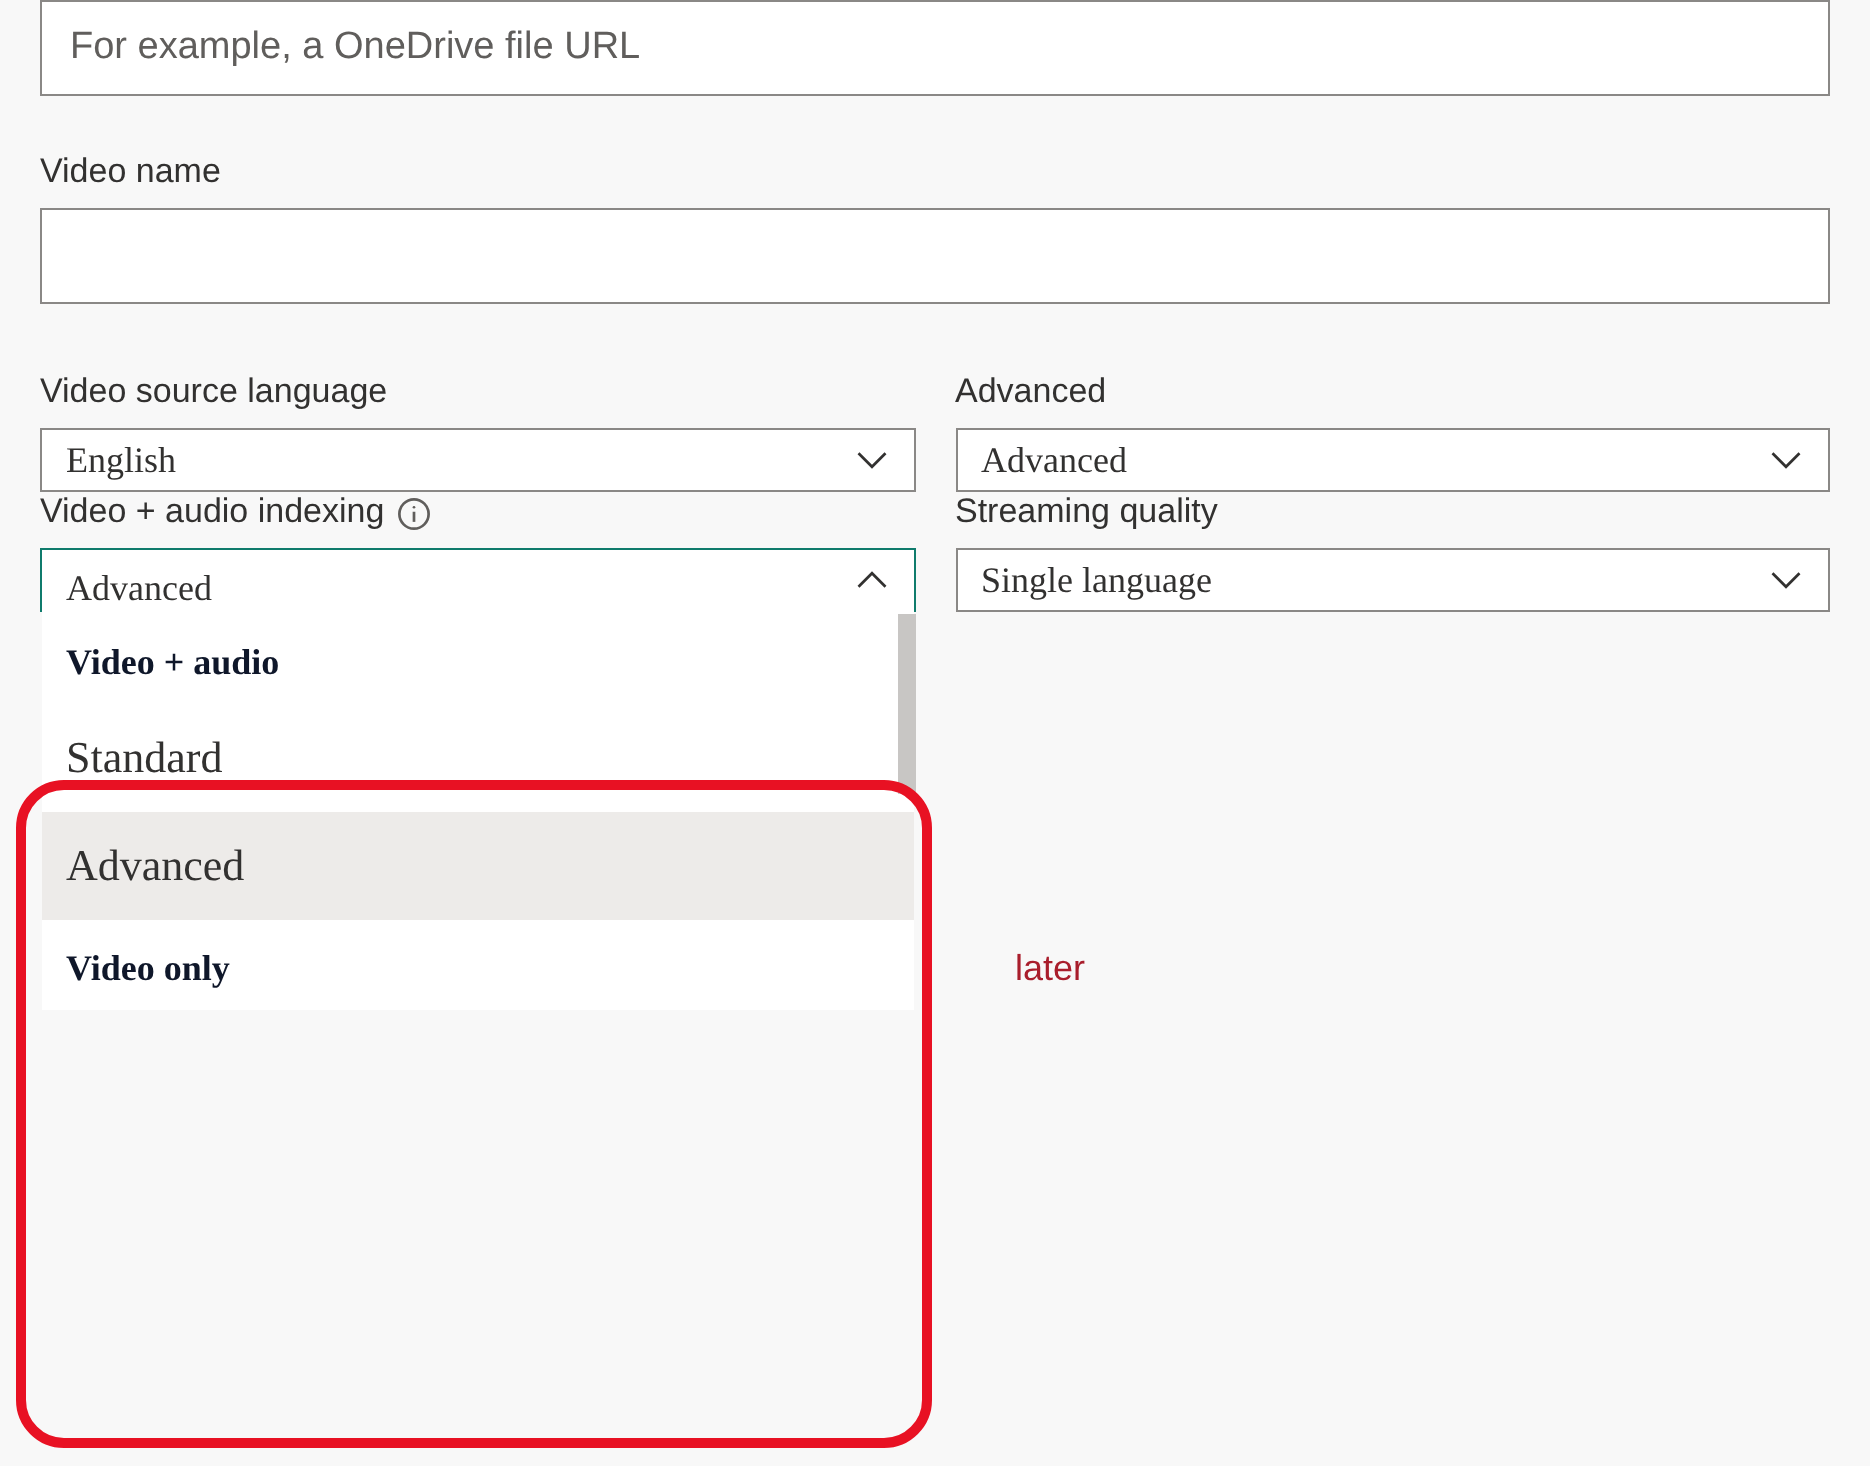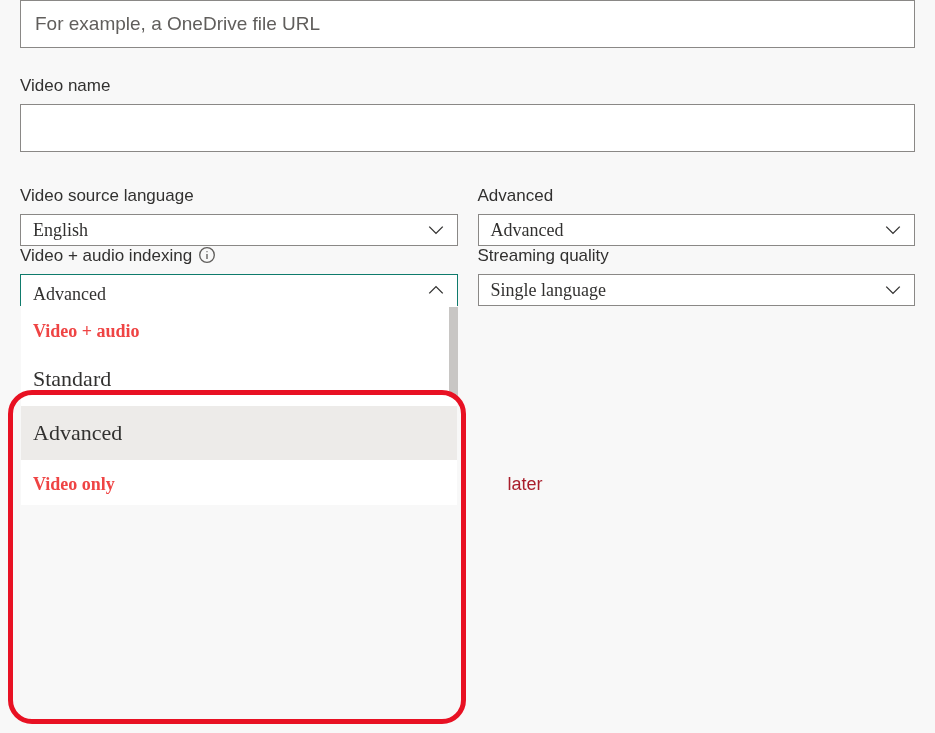--- a/index.html
+++ b/index.html
@@ -69,21 +69,21 @@
       position: absolute;
       right: 12px;
       top: 50%;
       transform: translateY(-50%);
       width: 18px;
       height: 18px;
     }
     .chevron svg { width: 100%; height: 100%; }
     .label-with-icon {
       display: flex;
-      align-items: flex-start;
+      align-items: flex-end;
       gap: 6px;
     }
     .info-icon {
       width: 18px;
       height: 18px;
       display: inline-flex;
       align-items: center;
       justify-content: center;
     }
     .info-icon svg { width: 100%; height: 100%; }
@@ -109,21 +109,21 @@
       position: absolute;
       right: -1px;
       top: 2px;
       width: 9px;
       height: 90px;
       background: #c8c6c4;
       border-radius: 0;
     }
     .dropdown-group-header {
       font-weight: 700;
-      color: #ef4444;
+      color: #0f172a;
       font-size: 18px;
       padding: 14px 12px 10px 12px;
     }
     .dropdown-option {
       font-size: 22px;
       color: #323130;
       padding: 14px 12px;
       cursor: pointer;
     }
     .dropdown-option.selected {

